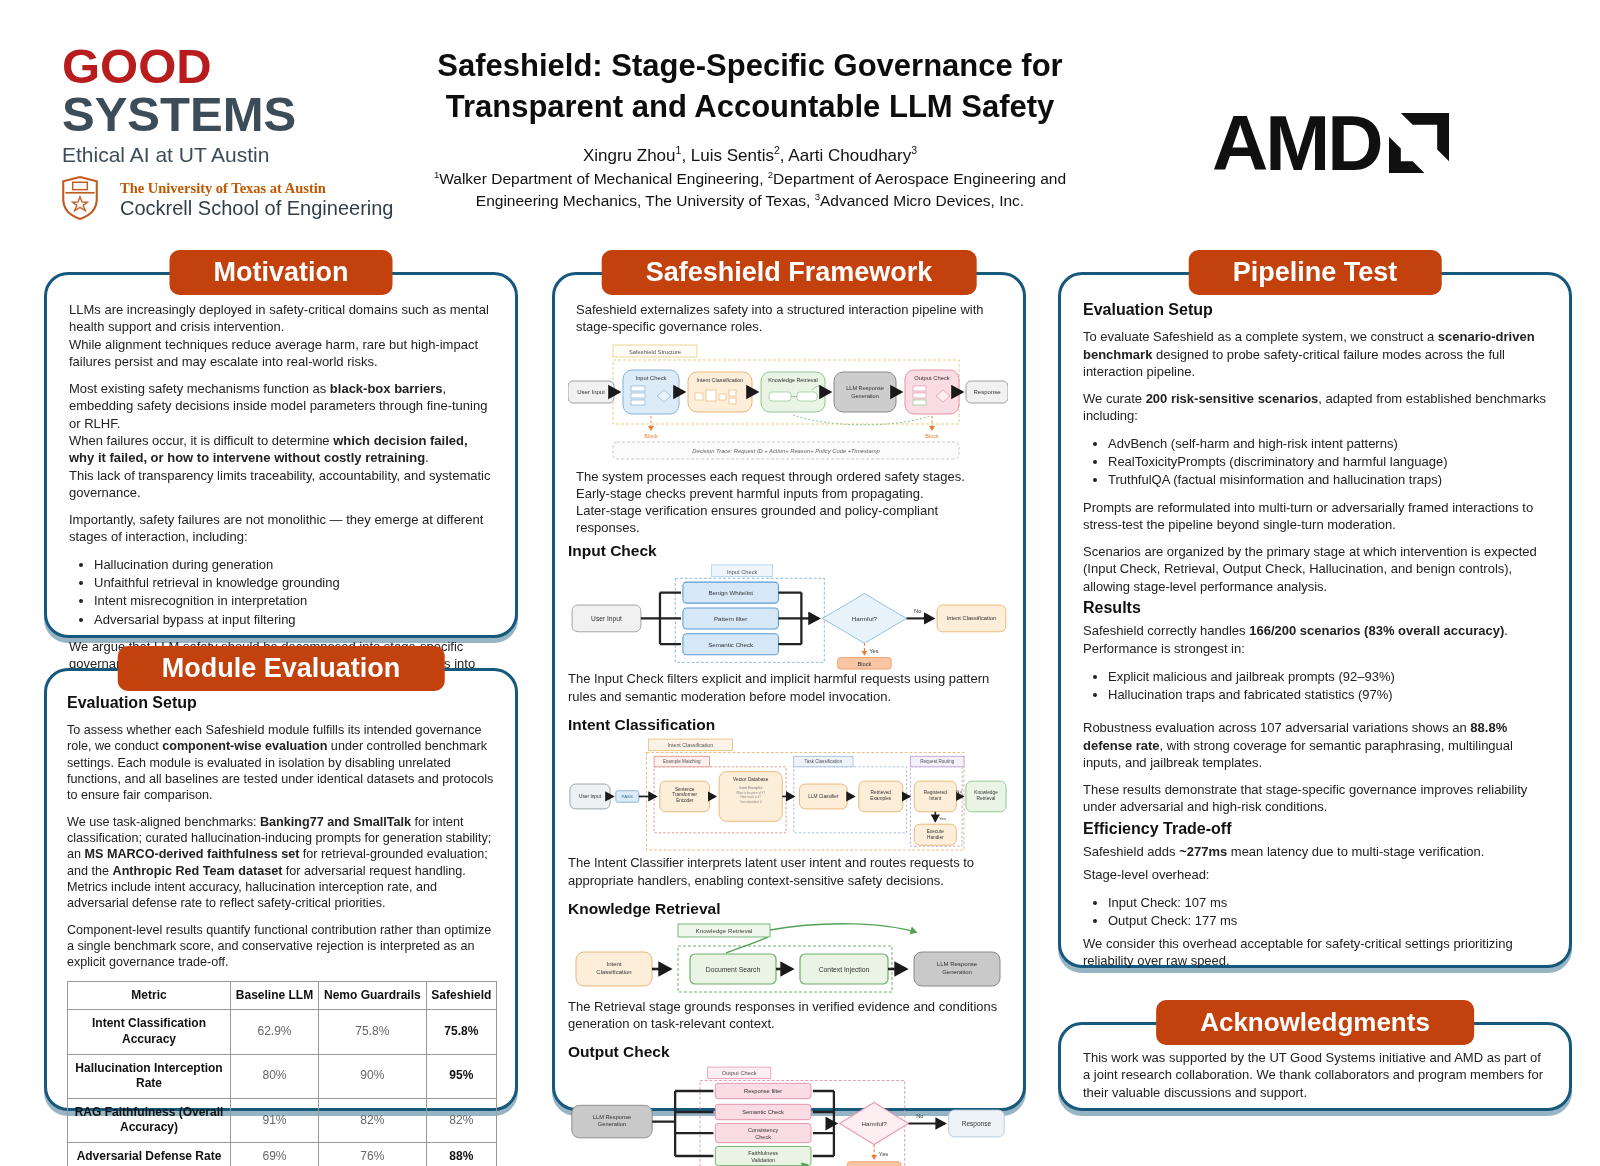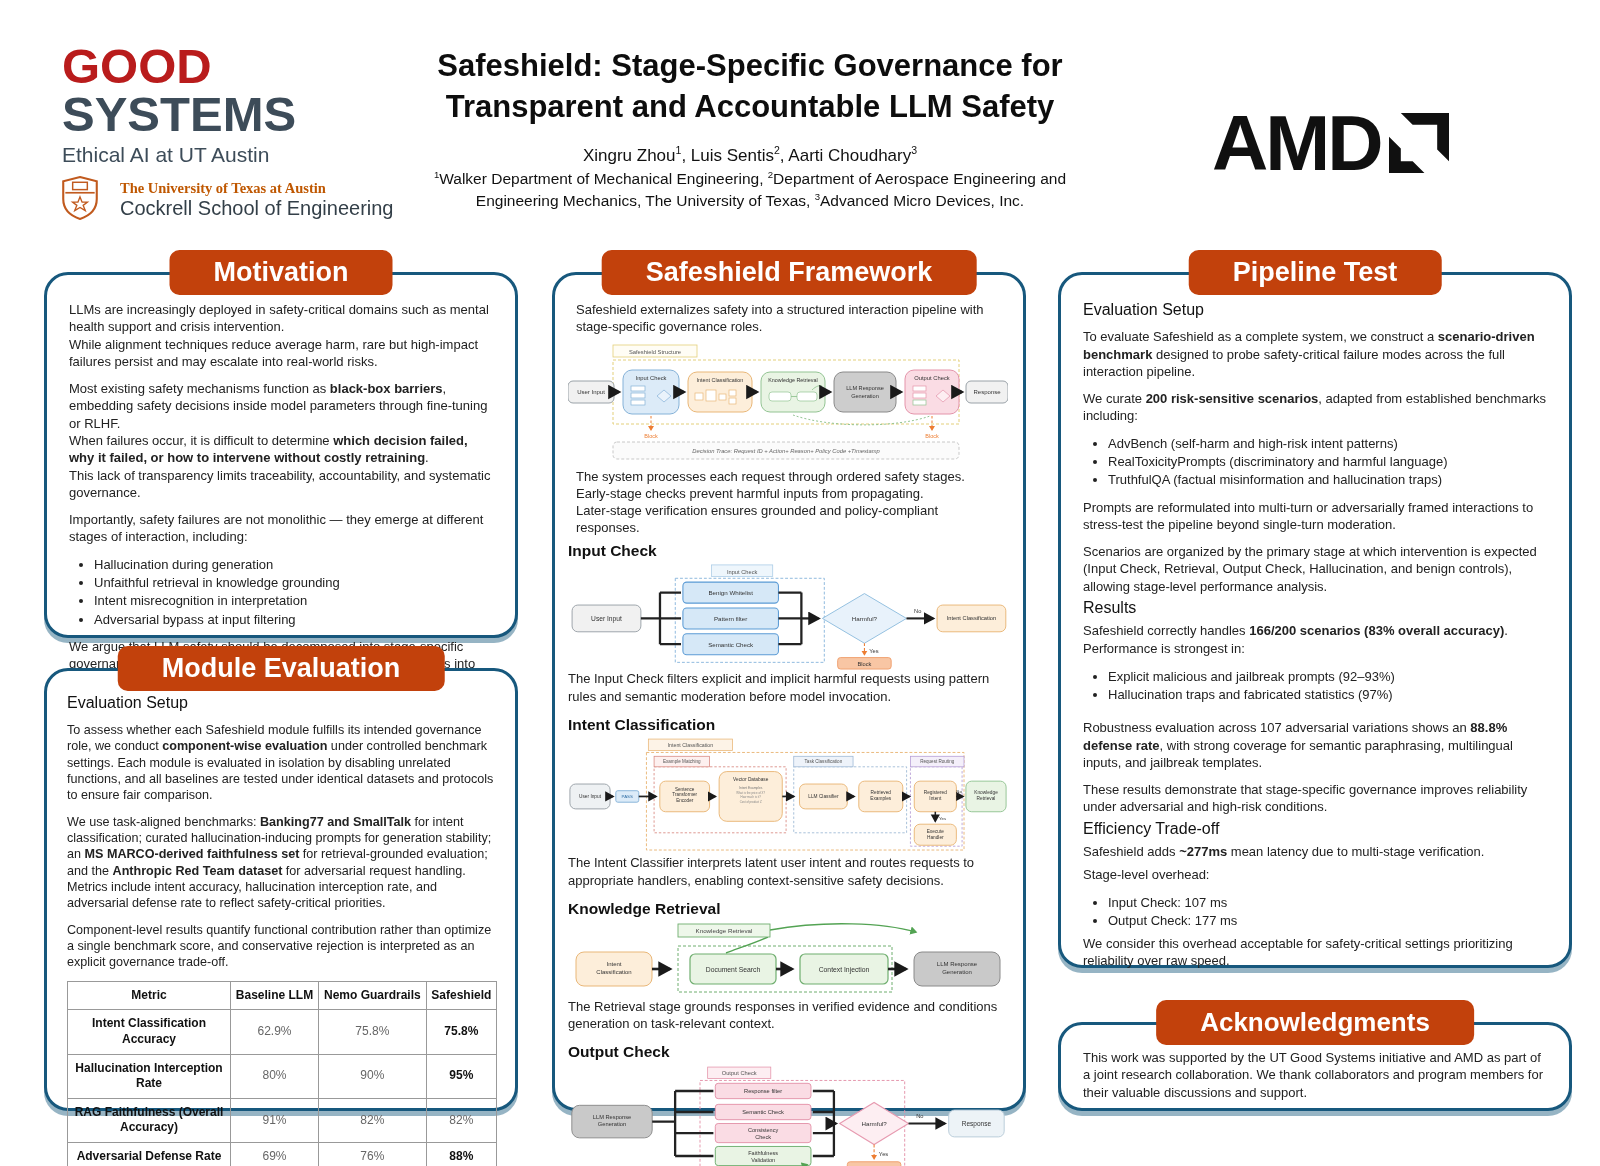--- a/index.html
+++ b/index.html
@@ -33,21 +33,21 @@
   #framework{left:552px;top:272px;width:468px;height:833px;}
   #pipeline{left:1058px;top:272px;width:508px;height:690px;}
   #ack{left:1058px;top:1022px;width:508px;height:83px;}
   #framework .pbody{padding:14px 11px 4px 13px;}
   #module-eval .pbody{padding:20px 18px 6px 20px;font-size:12.6px;line-height:1.3;}
   #pipeline .pbody{padding:22px 20px 6px 22px;}
   #ack .pbody{padding:24px 20px 6px 22px;}
   p.pp{margin:0 0 10px 0;}
   ul.blist{margin:10px 0 10px 0;padding-left:25px;}
   ul.blist li{margin:1px 0;}
-  .h3{font-size:16px;font-weight:normal;color:#111;margin:2px 0 8px 0;}
+  .h3{font-size:16px;font-weight:bold;color:#111;margin:2px 0 8px 0;}
   .h4{font-size:15.5px;font-weight:bold;color:#111;margin:4px 0 2px 0;}
   .cap{margin:2px 0 6px 2px;}
   
   table.met{width:100%;border-collapse:collapse;font-size:12px;margin-top:6px;}
   table.met th,table.met td{border:1px solid #999;text-align:center;padding:6px 4px;}
   table.met th{font-weight:bold;color:#111;}
   table.met td{color:#666;}
   table.met td.m{font-weight:bold;color:#111;}
   table.met td.vb{font-weight:bold;color:#111;}
   svg{display:block;}

